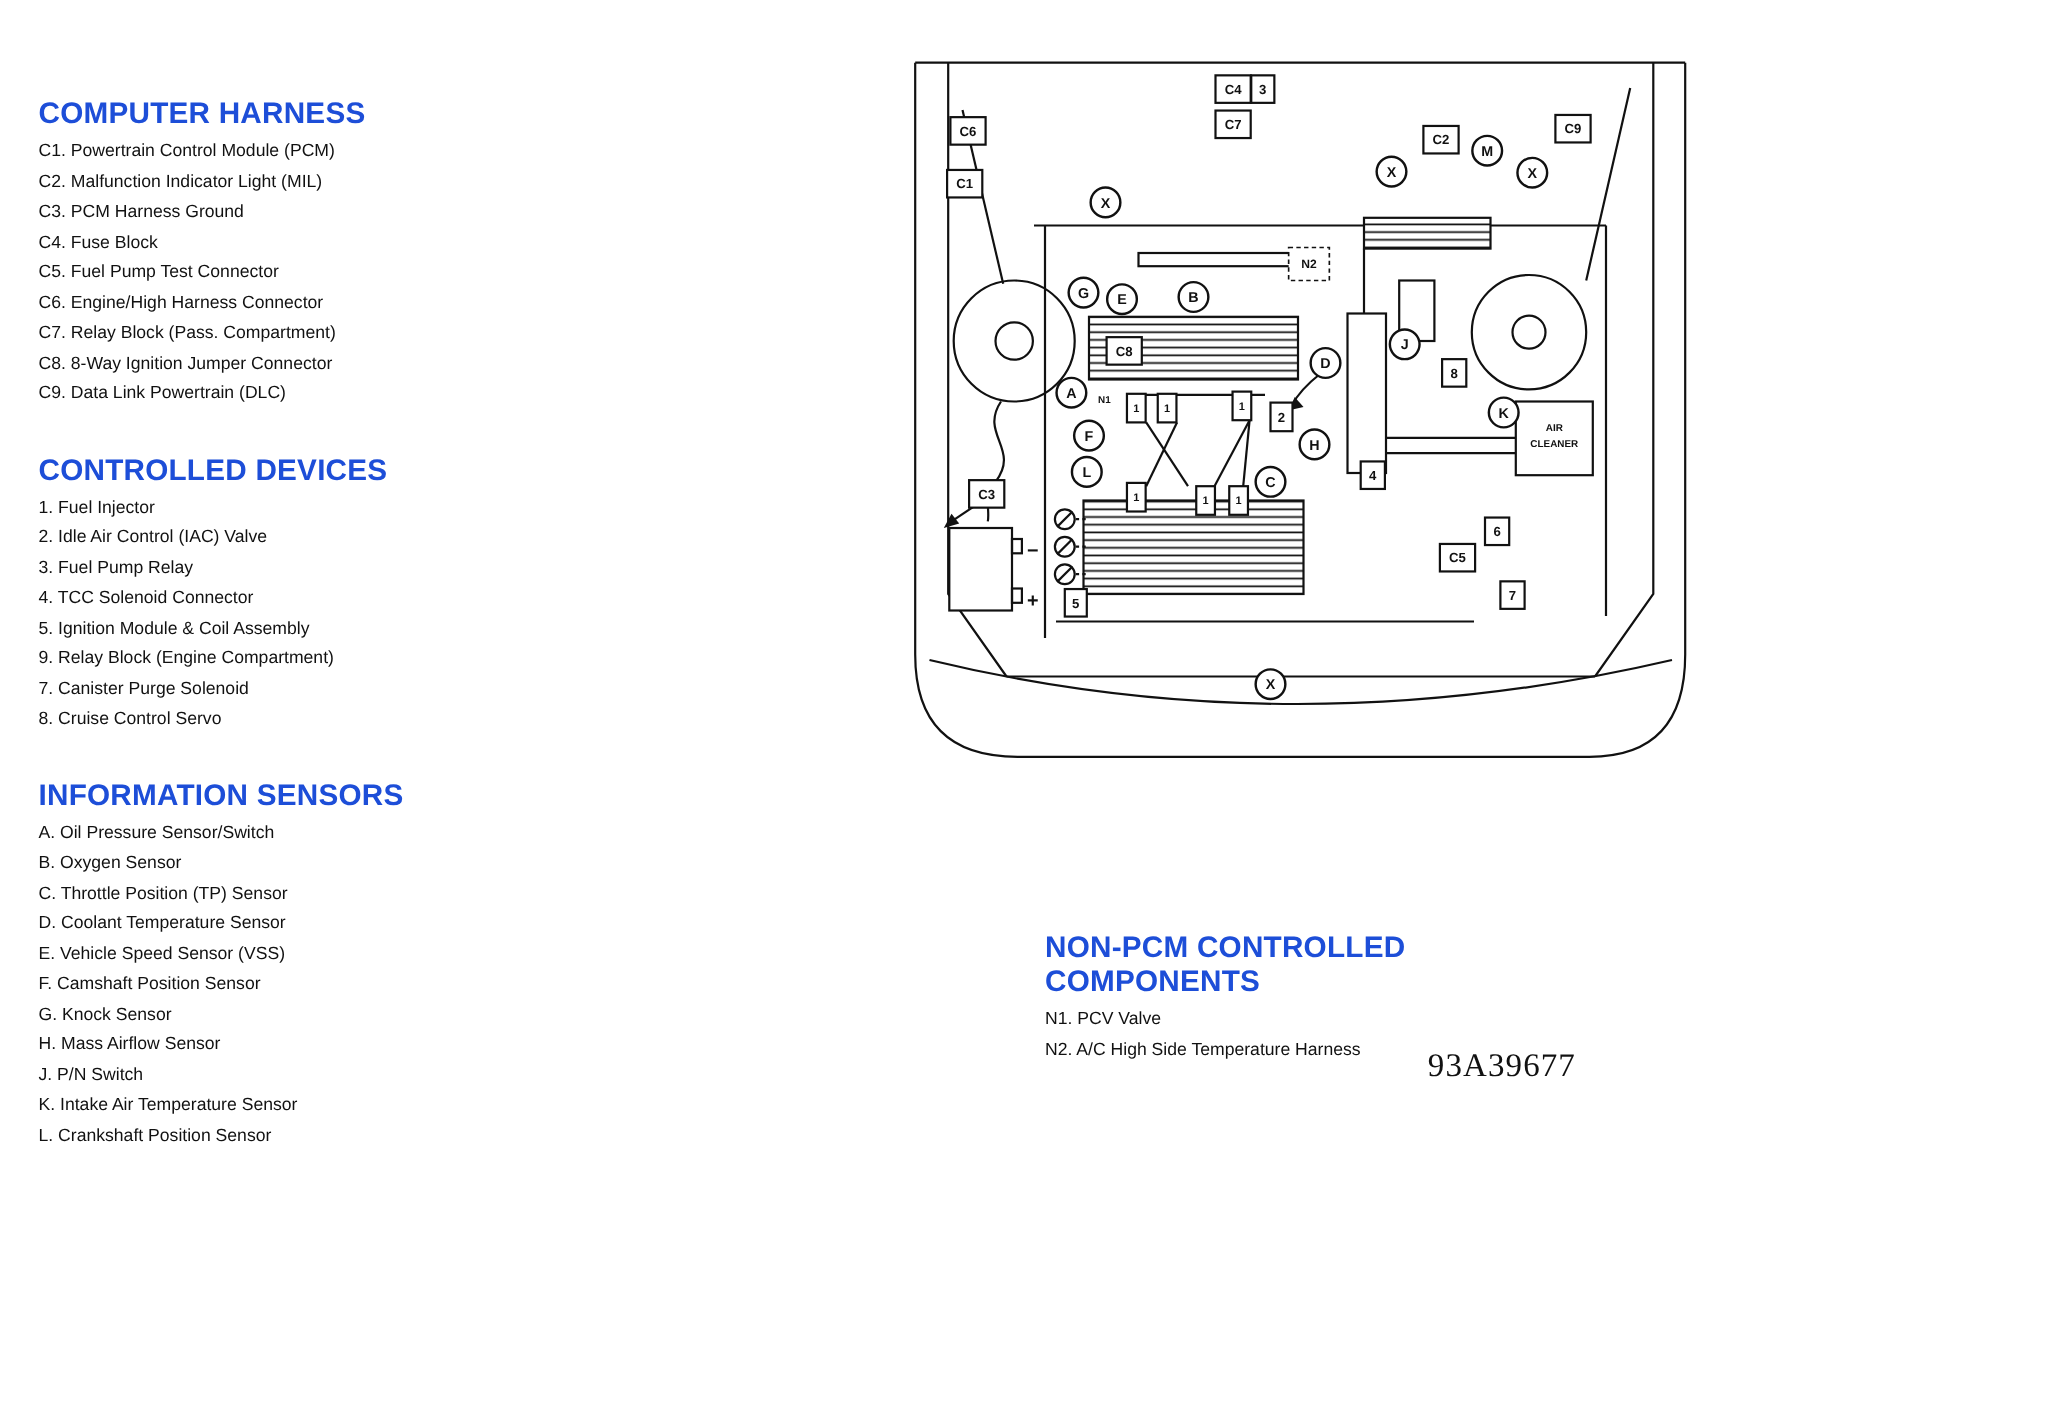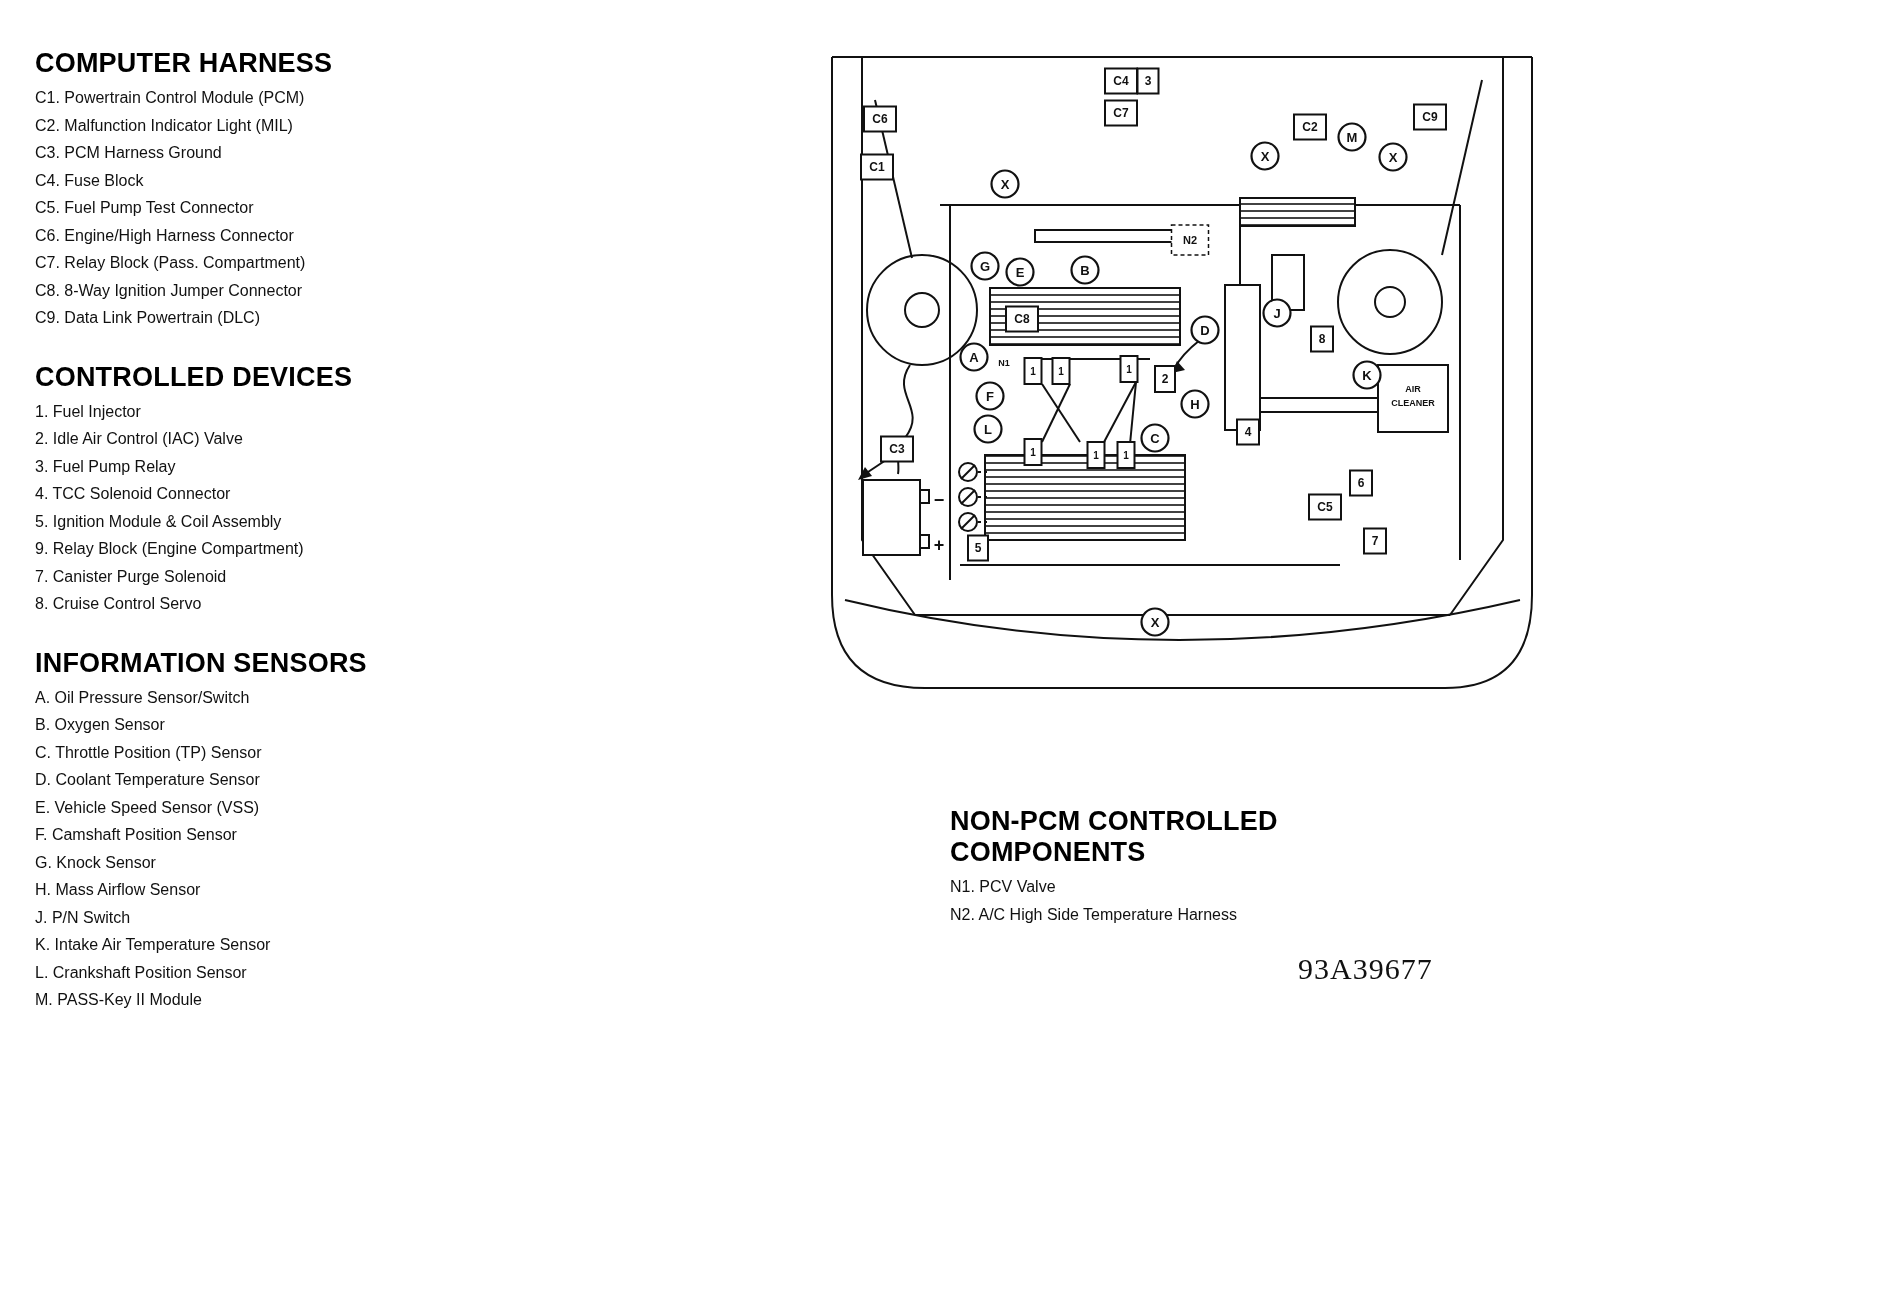--- a/index.html
+++ b/index.html
@@ -2,21 +2,21 @@
 <html><head>
 <meta charset="utf-8">
 <style>
   * { margin:0; padding:0; box-sizing:border-box; }
   html, body { width:1882px; height:1293px; background:#ffffff; color:#111;
                font-family:"Liberation Sans", sans-serif; }
   .page { position:relative; width:1882px; height:1293px; overflow:hidden; background:#fff; }
 
   .legend-col { position:absolute; left:35px; top:48px; width:530px; }
   .legend-section { margin-bottom:30px; }
-  .legend-title { font-size:27px; font-weight:bold; letter-spacing:0.2px; color:#000000; }
+  .legend-title { font-size:27px; font-weight:bold; letter-spacing:0.2px; color:#1d4ed8;margin-top:40px; }
   .legend-list { list-style:none; margin-top:5px; }
   .legend-list li { font-size:16px; line-height:27.5px; white-space:nowrap; }
 
   .nonpcm { position:absolute; left:950px; top:806px; width:520px; }
   .nonpcm-title { width:400px; line-height:31px; }
   .nonpcm .legend-list li { line-height:28px; }
 
   .figure-id { position:absolute; left:1298px; top:952px;
                font-family:"Liberation Serif", serif; font-weight:normal;
                font-size:30px; letter-spacing:1px; }
@@ -71,21 +71,20 @@
           <li>B. Oxygen Sensor</li>
           <li>C. Throttle Position (TP) Sensor</li>
           <li>D. Coolant Temperature Sensor</li>
           <li>E. Vehicle Speed Sensor (VSS)</li>
           <li>F. Camshaft Position Sensor</li>
           <li>G. Knock Sensor</li>
           <li>H. Mass Airflow Sensor</li>
           <li>J. P/N Switch</li>
           <li>K. Intake Air Temperature Sensor</li>
           <li>L. Crankshaft Position Sensor</li>
-          <li>M. PASS-Key II Module</li>
         </ul>
     </div>
 
   </div>
 
   <div class="nonpcm">
     <div class="legend-title nonpcm-title">NON-PCM CONTROLLED COMPONENTS</div>
     <ul class="legend-list">
         <li>N1. PCV Valve</li>
         <li>N2. A/C High Side Temperature Harness</li>

